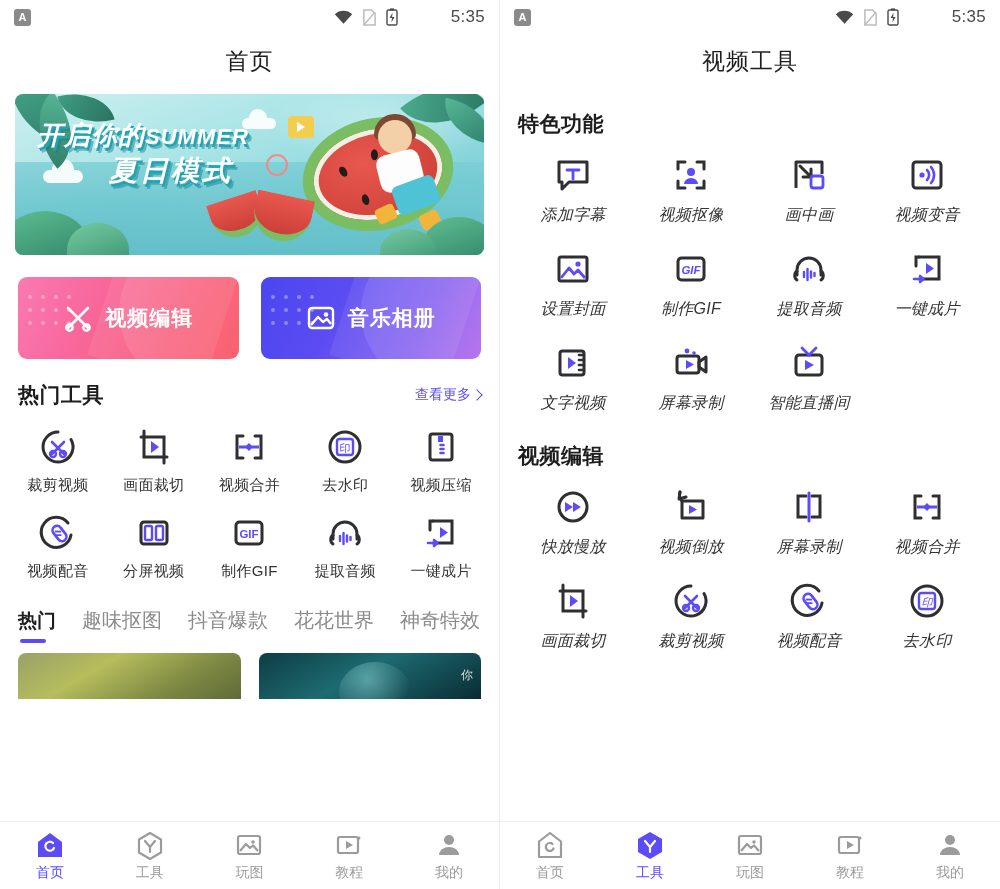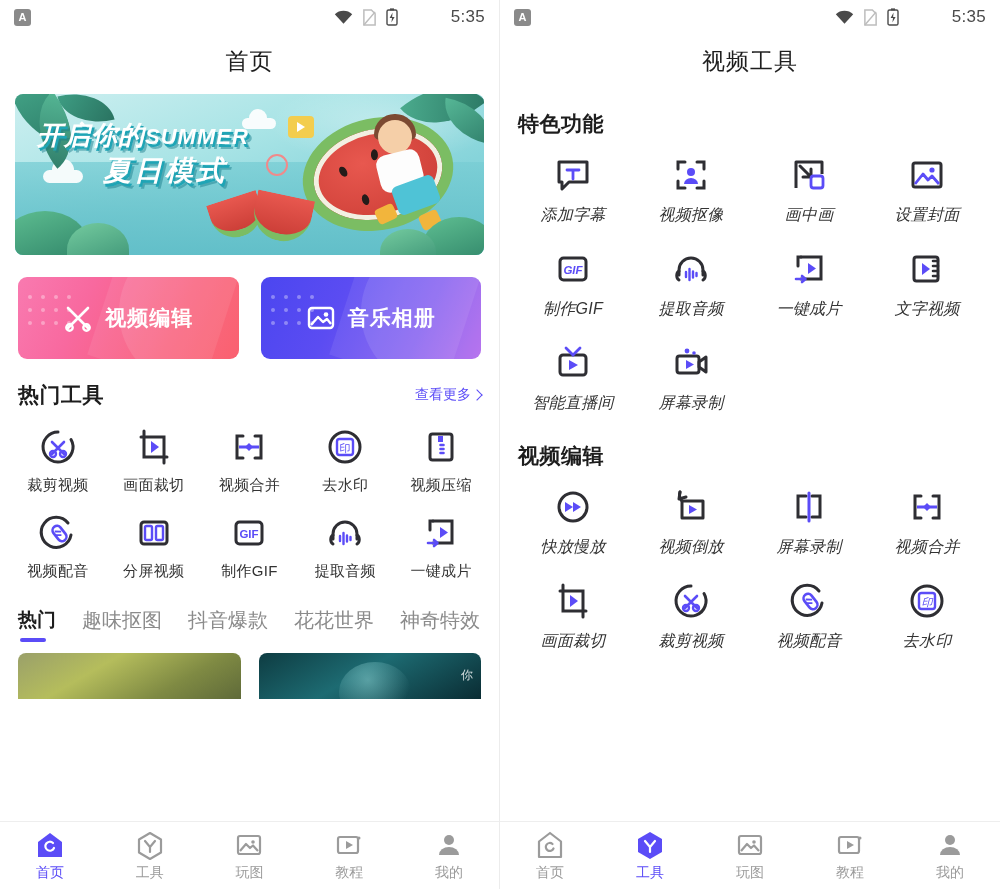--- a/index.html
+++ b/index.html
@@ -109,21 +109,21 @@
     position: absolute; top: 24px; left: 22px;
     font-size: 26px; font-weight: 900; font-style: italic;
     color: #ffffff; letter-spacing: 1px;
     text-shadow: 2px 3px 0 #1fa4b5, 4px 5px 0 rgba(20,120,135,.45);
     white-space: nowrap;
   }
   .bn-title .en {
     font-size: 22px; font-style: italic; font-weight: 800; letter-spacing: 1px;
   }
   .bn-title2 {
-    position: absolute; top: 58px; left: 88px;
+    position: absolute; top: 58px; left: 94px;
     font-size: 28px; font-weight: 900; font-style: italic;
     color: #ffffff; letter-spacing: 3px;
     text-shadow: 2px 3px 0 #1fa4b5, 4px 5px 0 rgba(20,120,135,.45);
     white-space: nowrap;
   }
   .bn-btn {
     position: absolute; left: 32px; bottom: 26px;
     background: #ffffff;
     padding: 5px 17px;
     font-size: 15px; font-weight: 700; font-style: italic;
@@ -221,21 +221,21 @@
   .tool {
     display: flex; flex-direction: column; align-items: center; gap: 9px;
   }
   .tool .ticon { width: 40px; height: 40px; display: block; }
   .grid4 .tool .ticon { width: 42px; height: 42px; }
   .tool .tlabel { font-size: 15px; color: #333; letter-spacing: .3px; white-space: nowrap; }
   .grid4 .tool .tlabel { font-size: 16px; }
 
   
   .tabs {
-    display: flex; align-items: flex-start; gap: 26px;
+    display: flex; align-items: center; gap: 26px;
     padding: 26px 18px 0 18px;
   }
   .tab { font-size: 20px; color: #8b8b8b; position: relative; padding-bottom: 9px; white-space: nowrap; }
   .tab.active { color: #1d1d1d; font-weight: 700; font-size: 19px; }
   .tab.active::after {
     content: ""; position: absolute; left: 2px; bottom: 0;
     width: 26px; height: 4px; border-radius: 2px; background: #5b4cf7;
   }
 
   
@@ -586,20 +586,29 @@
         <span class="tlabel">视频抠像</span>
       </div>
       <div class="tool">
         <svg class="ticon" viewBox="0 0 42 42">
           <path d="M8 34 V8 H34 V20" fill="none" stroke="#2e2e33" stroke-width="3" stroke-linejoin="round"></path>
           <path d="M12 12 L23 23 M23 15 V23 H15" fill="none" stroke="#2e2e33" stroke-width="3" stroke-linecap="round" stroke-linejoin="round"></path>
           <rect x="23" y="22" width="12" height="12" rx="2.5" fill="none" stroke="#5b4cf7" stroke-width="2.8"></rect>
         </svg>
         <span class="tlabel">画中画</span>
       </div>
+      <div class="tool">
+        <svg class="ticon" viewBox="0 0 42 42">
+          <rect x="7" y="8" width="28" height="26" rx="3" fill="none" stroke="#2e2e33" stroke-width="3"></rect>
+          <circle cx="16" cy="21" r="2.6" fill="#5b4cf7"></circle>
+          <path d="M21 16 a7 7 0 0 1 0 10" fill="none" stroke="#5b4cf7" stroke-width="2.6" stroke-linecap="round"></path>
+          <path d="M25 13 a12 12 0 0 1 0 16" fill="none" stroke="#5b4cf7" stroke-width="2.6" stroke-linecap="round"></path>
+        </svg>
+        <span class="tlabel">视频变音</span>
+      </div>
 
       <div class="tool">
         <svg class="ticon" viewBox="0 0 42 42">
           <rect x="7" y="9" width="28" height="24" rx="2" fill="none" stroke="#2e2e33" stroke-width="3"></rect>
           <circle cx="26" cy="16" r="2.6" fill="#5b4cf7"></circle>
           <path d="M9 30 L17 20 L22 26 L26 22 L33 30" fill="none" stroke="#5b4cf7" stroke-width="2.8" stroke-linejoin="round"></path>
         </svg>
         <span class="tlabel">设置封面</span>
       </div>
       <div class="tool">
@@ -628,39 +637,39 @@
         <span class="tlabel">一键成片</span>
       </div>
 
       <div class="tool">
         <svg class="ticon" viewBox="0 0 42 42">
           <rect x="8" y="9" width="24" height="24" rx="2.5" fill="none" stroke="#2e2e33" stroke-width="3"></rect>
           <path d="M27 13 h5 M27 18 h5 M27 23 h5 M27 28 h5" stroke="#2e2e33" stroke-width="2.6" stroke-linecap="round"></path>
           <path d="M16 15 L24 21 L16 27 Z" fill="#5b4cf7"></path>
         </svg>
         <span class="tlabel">文字视频</span>
-      </div>
-      <div class="tool">
-        <svg class="ticon" viewBox="0 0 42 42">
-          <rect x="8" y="13" width="26" height="20" rx="3" fill="none" stroke="#2e2e33" stroke-width="3"></rect>
-          <path d="M14 6 L21 13 L28 6" fill="none" stroke="#5b4cf7" stroke-width="2.8" stroke-linecap="round"></path>
-          <path d="M17 18 L26 23 L17 28 Z" fill="#5b4cf7"></path>
-        </svg>
-        <span class="tlabel">智能直播间</span>
       </div>
       <div class="tool">
         <svg class="ticon" viewBox="0 0 42 42">
           <rect x="7" y="14" width="22" height="17" rx="2.5" fill="none" stroke="#2e2e33" stroke-width="3"></rect>
           <path d="M29 20 L36 15 V30 L29 25 Z" fill="none" stroke="#2e2e33" stroke-width="3" stroke-linejoin="round"></path>
           <path d="M16 18 L24 22.5 L16 27 Z" fill="#5b4cf7"></path>
           <circle cx="17" cy="9" r="2.4" fill="#5b4cf7"></circle>
           <circle cx="24" cy="11" r="1.8" fill="#5b4cf7"></circle>
         </svg>
         <span class="tlabel">屏幕录制</span>
       </div>
+      <div class="tool">
+        <svg class="ticon" viewBox="0 0 42 42">
+          <rect x="8" y="13" width="26" height="20" rx="3" fill="none" stroke="#2e2e33" stroke-width="3"></rect>
+          <path d="M14 6 L21 13 L28 6" fill="none" stroke="#5b4cf7" stroke-width="2.8" stroke-linecap="round"></path>
+          <path d="M17 18 L26 23 L17 28 Z" fill="#5b4cf7"></path>
+        </svg>
+        <span class="tlabel">智能直播间</span>
+      </div>
       <div></div>
     </div>
 
     <div class="sec-head" style="padding-top:28px">
       <span class="sec-title">视频编辑</span>
     </div>
 
     <div class="grid4">
       <div class="tool">
         <svg class="ticon" viewBox="0 0 42 42">

